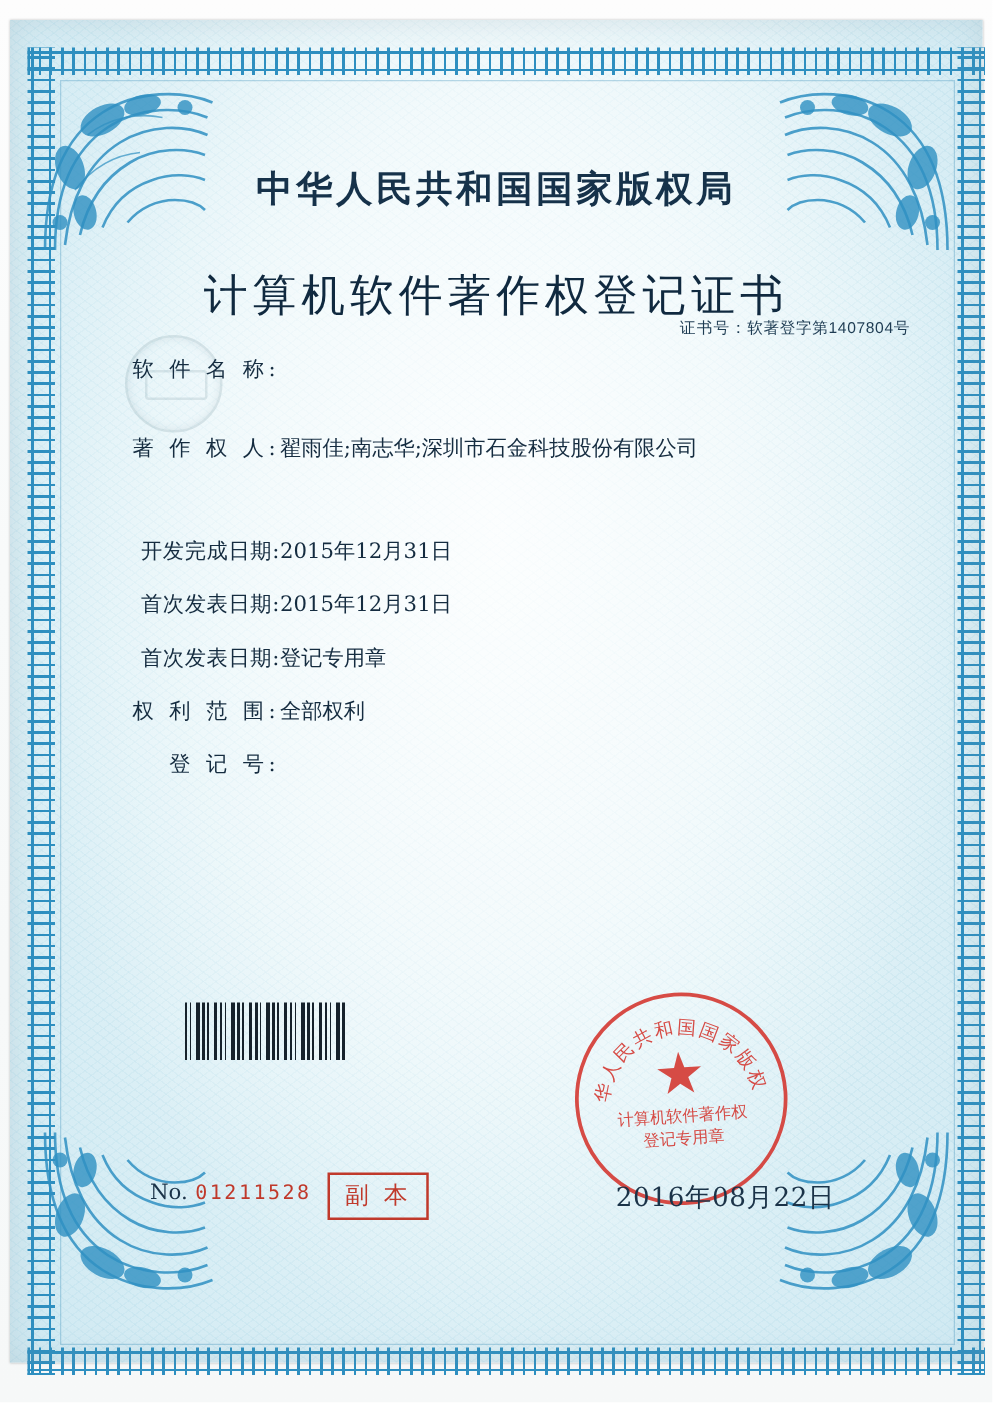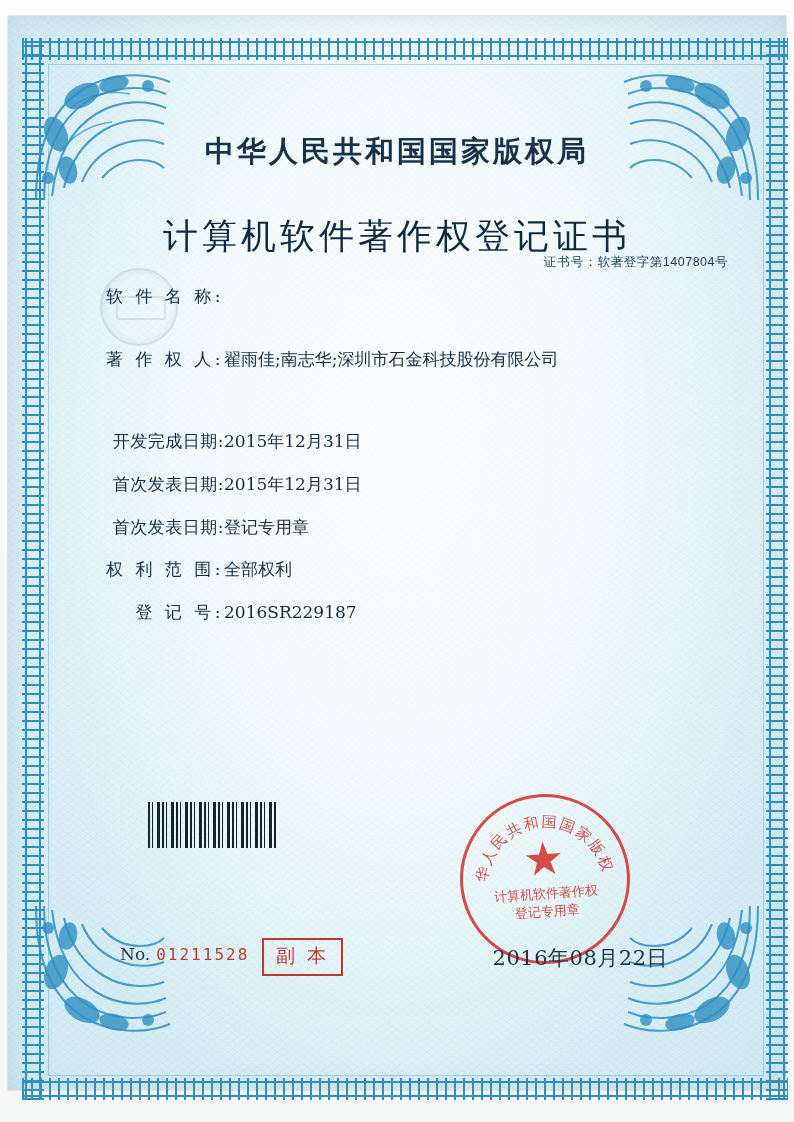--- a/index.html
+++ b/index.html
@@ -459,21 +459,20 @@
           <div class="value">登记专用章</div>
         </div>
 
         <div class="row">
           <div class="label sp2">权 利 范 围:</div>
           <div class="value">全部权利</div>
         </div>
 
         <div class="row">
           <div class="label sp2">登 记 号:</div>
-          <div class="value">2016SR229187</div>
         </div>
 
       </div>
 
 
       <div class="barcode"></div>
 
       <div class="seal">
         <div class="arc">
           <svg viewBox="0 0 146 146" xmlns="http://www.w3.org/2000/svg">

